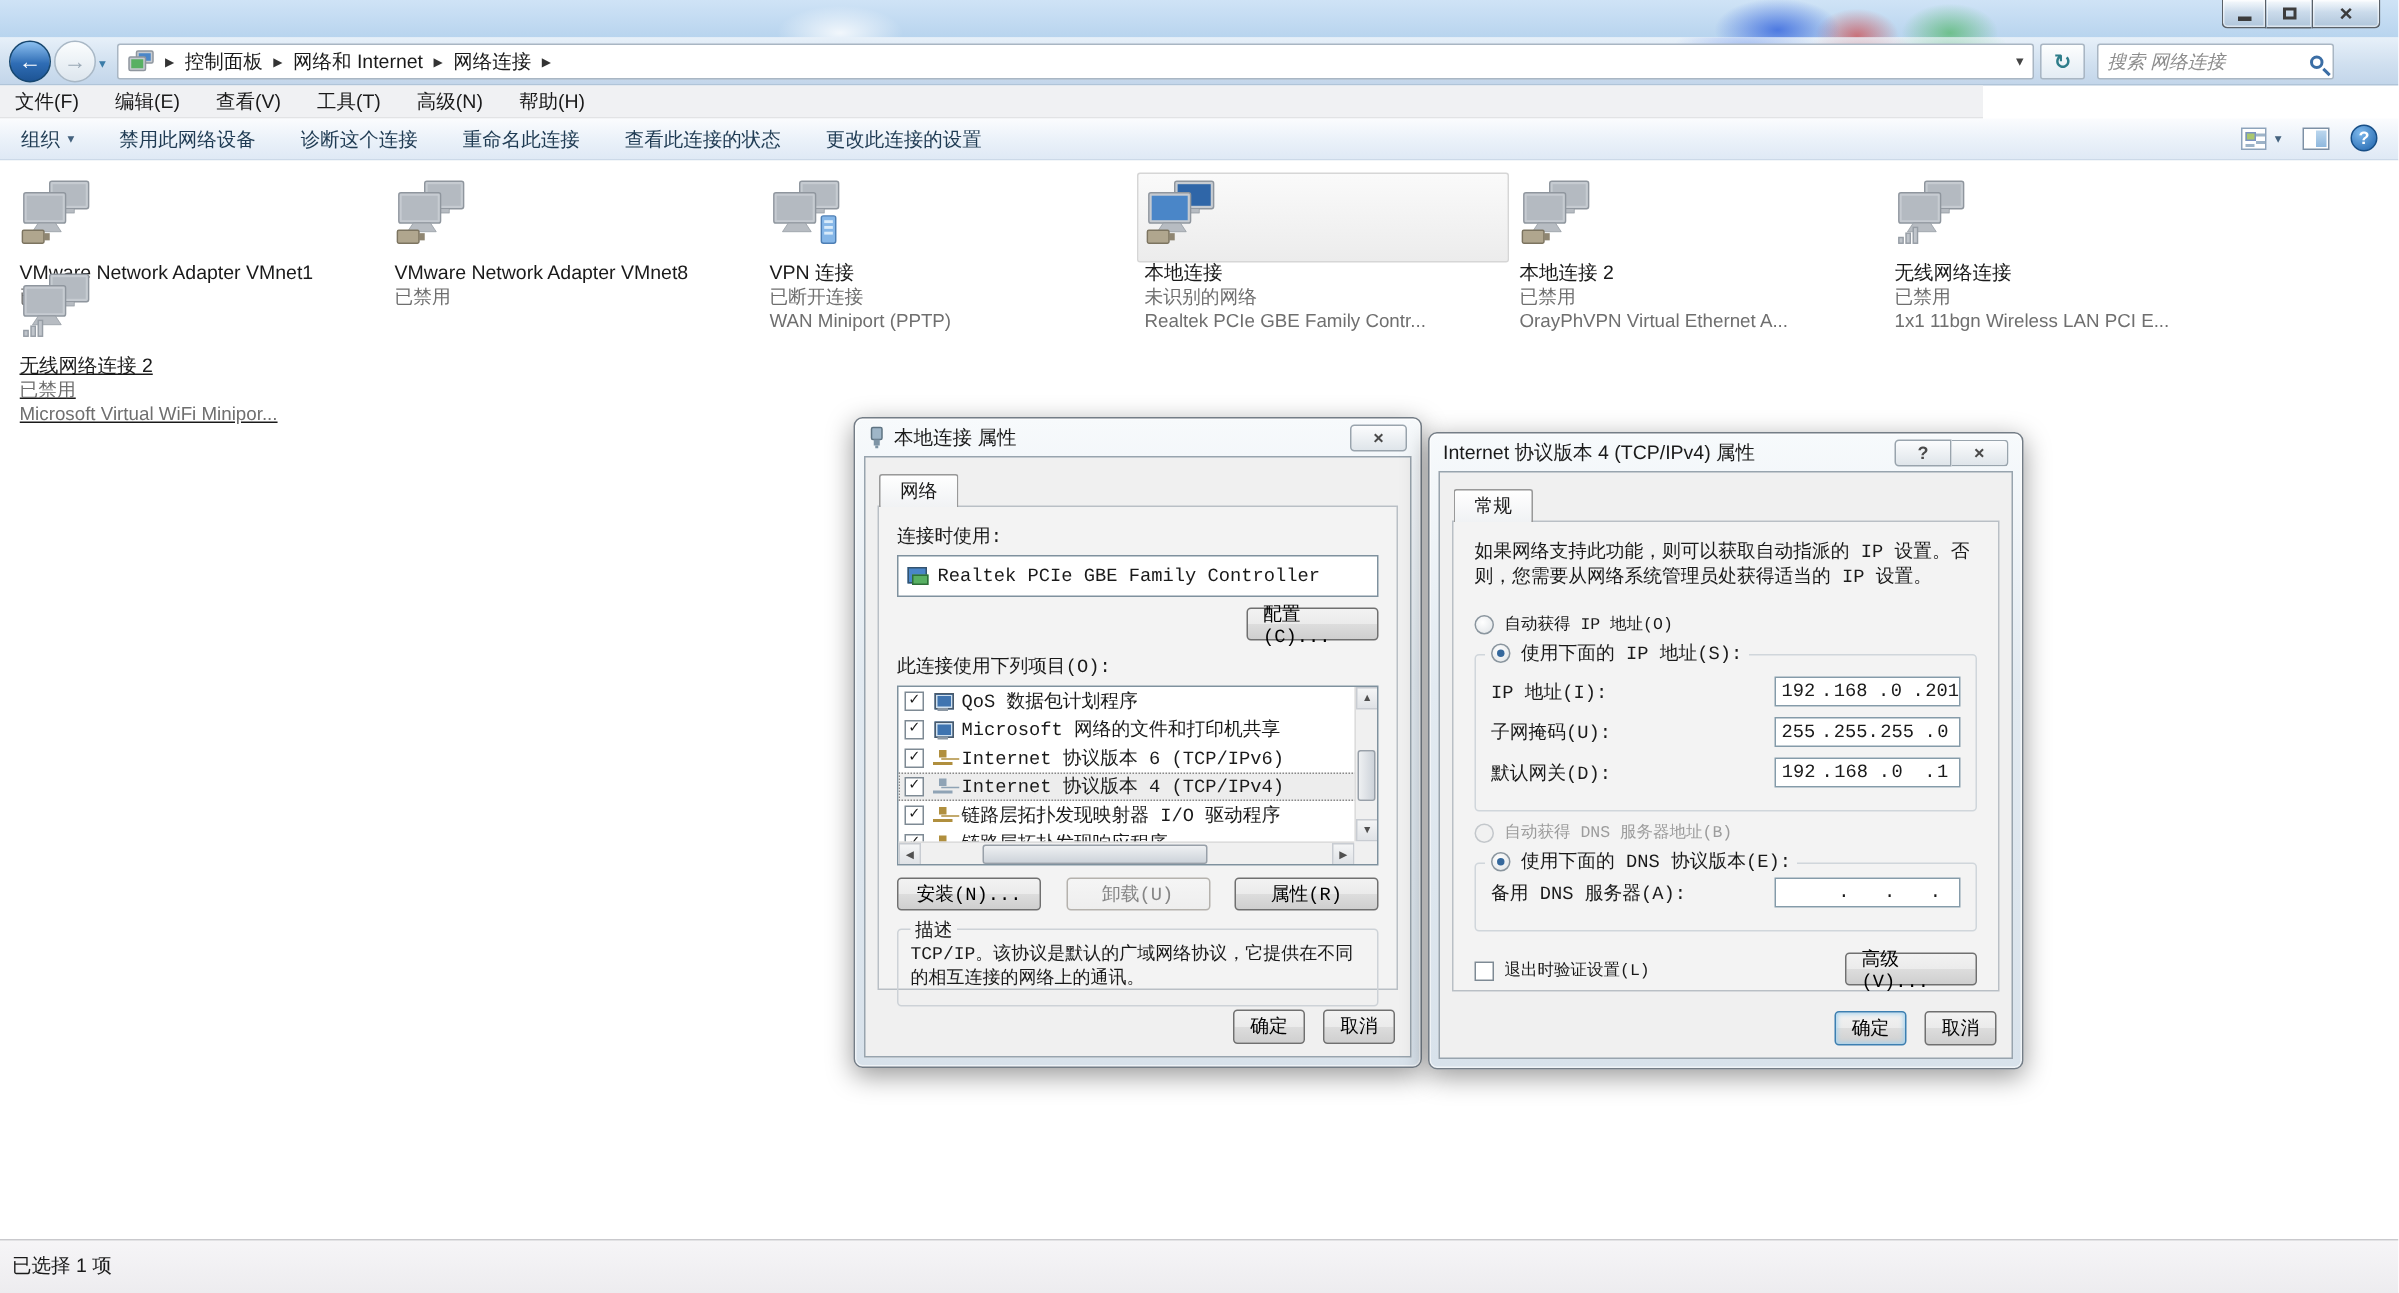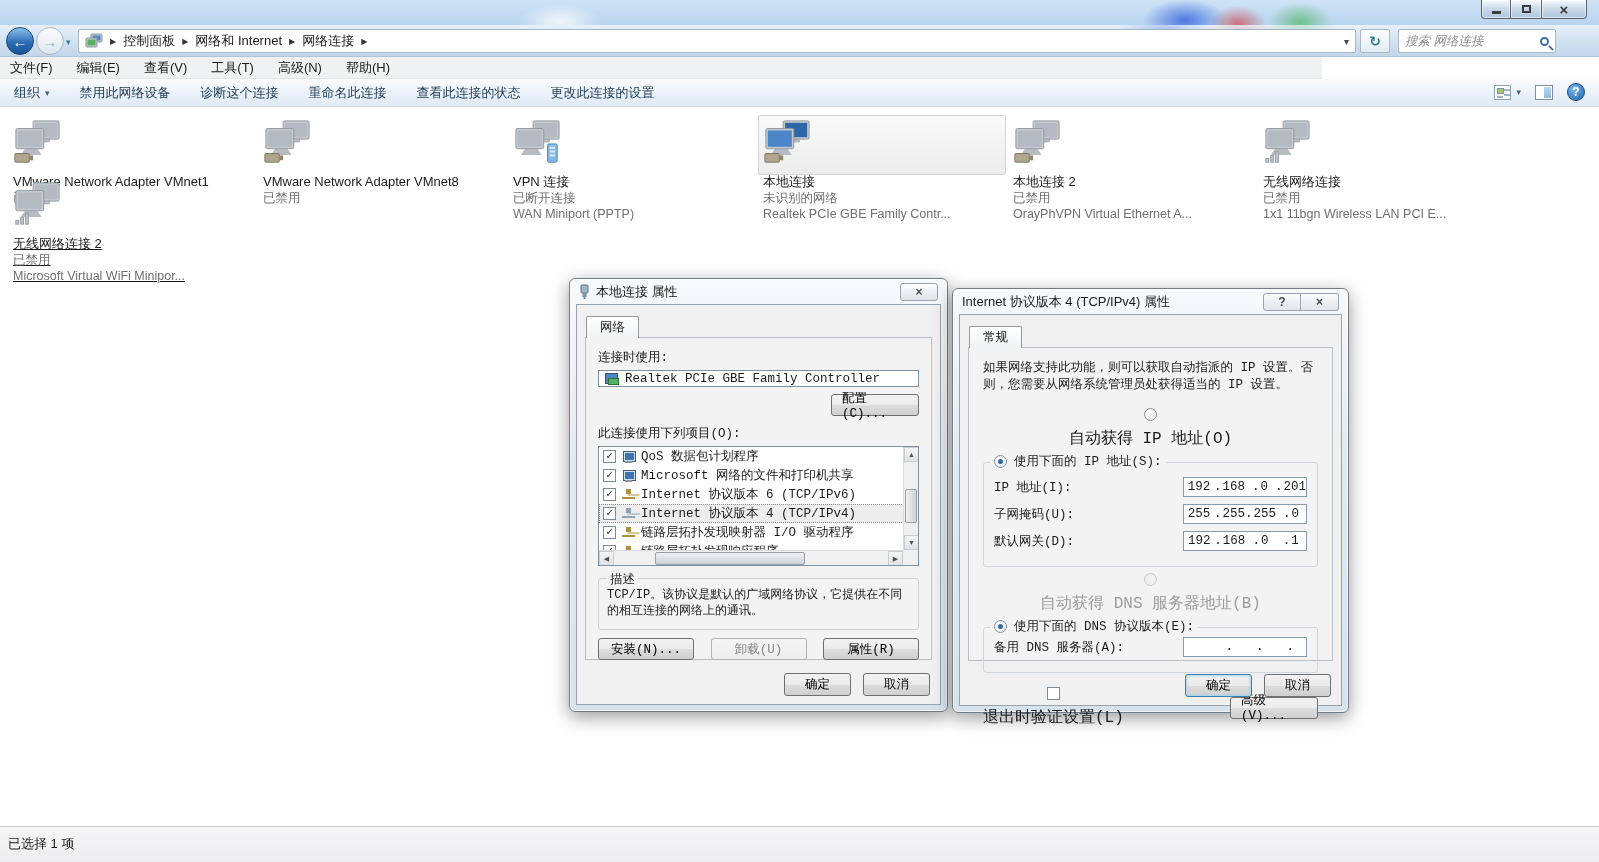--- a/index.html
+++ b/index.html
@@ -160,28 +160,28 @@
     background:linear-gradient(180deg,#ffffff,#f0f2f4); border:1px solid #999; border-bottom:none;
     border-radius:2px 2px 0 0; display:flex; align-items:center; font-size:12.5px;
   }
   .tabpage { position:absolute; border:1px solid #b9bfc5; background:#f3f3f3; }
   .dlg-okrow { position:absolute; right:10px; bottom:8px; display:flex; gap:12px; }
   .btn {
     height:23px; border:1px solid #707070; border-radius:3px; padding:0 10px;
     background:linear-gradient(180deg,#f2f2f2,#ebebeb 50%,#dddddd 50%,#cfcfcf);
     display:flex; align-items:center; justify-content:center; font-size:12.5px; color:#000;
   }
-  .btn.w68 { width:67px; }
+  .btn.w68 { width:48px; }
   .btn.default { border-color:#3c7fb1; box-shadow:inset 0 0 3px 1px #a8d4ef; }
   .btn.disabled { color:#858585; border-color:#b5b2ad; background:linear-gradient(180deg,#f5f5f5,#eeeeee); }
 
   
   .lbl { font-size:12.5px; margin-bottom:4px; }
   #adapterbox {
-    height:17px; background:#fff; border:1px solid #7f919e; display:flex; align-items:center; gap:7px; padding:0 6px;
+    height:28px; background:#fff; border:1px solid #7f919e; display:flex; align-items:center; gap:7px; padding:0 6px;
     font-size:12.5px;
   }
   .nic-ico { width:13px; height:12px; position:relative; flex:none; }
   .nic-ico::before { content:""; position:absolute; left:0; top:0; width:11px; height:9px; background:#4a86c8; border:1px solid #33536f; }
   .nic-ico::after { content:""; position:absolute; left:3px; bottom:0; width:9px; height:5px; background:#58b063; border:1px solid #2f6f3a; }
   #cfgrow { display:flex; justify-content:flex-end; margin:7px 0 9px; }
   #listbox { height:120px; background:#fff; border:1px solid #7f919e; position:relative; overflow:hidden; }
   .lrow { display:flex; align-items:center; gap:6px; height:19px; padding:0 4px; font-size:12.5px; white-space:nowrap; }
   .lrow.selected { background:#ededed; outline:1px dotted #8a8a8a; outline-offset:-1px; }
   .cb {
@@ -201,21 +201,21 @@
   .hthumb { margin:0 auto; align-self:center; width:150px; height:13px; border:1px solid #98a0a9; border-radius:2px; background:linear-gradient(180deg,#eef0f2,#cdd3da); }
   .corner { position:absolute; right:0; bottom:0; width:15px; height:15px; background:#f0f0f0; }
   #btnrow3 { display:flex; justify-content:space-between; margin-top:8px; }
   .btn.w96 { width:96px; height:22px; }
   #descbox { border:1px solid #cdd2d7; border-radius:3px; margin-top:12px; padding:8px 8px 10px; position:relative; }
   #descbox .cap { position:absolute; top:-8px; left:8px; background:#f3f3f3; padding:0 3px; font-size:12.5px; }
   #descbox .body { font-size:12px; line-height:16px; }
 
   
   .ipintro { font-size:12.5px; line-height:17px; margin-bottom:14px; }
-  .radiorow { display:flex; align-items:center; gap:7px; font-size:16px; margin:6px 0;flex-direction:column; }
+  .radiorow { display:flex; align-items:flex-end; gap:7px; font-size:11px; margin:6px 0; }
   .radio { width:13px; height:13px; border-radius:50%; border:1px solid #8a959e; background:radial-gradient(circle at 40% 35%,#ffffff,#dfe3e6); flex:none; position:relative; }
   .radio.checked::after { content:""; position:absolute; left:3px; top:3px; width:5px; height:5px; border-radius:50%; background:#35689c; }
   .radio.disabled { border-color:#c3c7cb; background:#f1f1f1; }
   .radiorow.disabled { color:#9c9c9c; }
   .groupbox { border:1px solid #d0d6db; border-radius:3px; padding:2px 10px 8px; margin:13px 0 6px; position:relative; }
   .grouplegend { position:absolute; top:-10px; left:6px; background:#f3f3f3; padding:0 4px; display:flex; align-items:center; gap:7px; font-size:12.5px; }
   .fieldrow { display:flex; align-items:center; justify-content:space-between; margin:7px 0; }
   .fieldrow .flabel { font-size:12.5px; }
   .ipbox { width:124px; height:20px; background:#fff; border:1px solid #859ba9; display:flex; align-items:center; font-size:12.5px; }
   .ipseg { flex:1; text-align:center; }
@@ -507,35 +507,35 @@
           <div class="scr-btn" style="position:absolute; bottom:0;">▼</div>
         </div>
         <div class="hscroll">
           <div class="scr-btn">◀</div>
           <div class="hthumb"></div>
           <div class="scr-btn" style="margin-left:auto;">▶</div>
         </div>
         <div class="corner"></div>
       </div>
 
+      <div id="btnrow3">
+        <div class="btn mono w96">
+            <span>安装(N)...</span>
+          </div>
+        <div class="btn mono w96 disabled">
+            <span>卸载(U)</span>
+          </div>
+        <div class="btn mono w96">
+            <span>属性(R)</span>
+          </div>
+      </div>
+
       <div id="descbox">
         <span class="cap mono">描述</span>
         <div class="body mono">TCP/IP。该协议是默认的广域网络协议，它提供在不同的相互连接的网络上的通讯。</div>
-      </div>
-
-      <div id="btnrow3">
-        <div class="btn mono w96">
-            <span>安装(N)...</span>
-          </div>
-        <div class="btn mono w96 disabled">
-            <span>卸载(U)</span>
-          </div>
-        <div class="btn mono w96">
-            <span>属性(R)</span>
-          </div>
       </div>
     </div>
 
     <div class="dlg-okrow">
       <div class="btn w68">
           <span>确定</span>
         </div>
       <div class="btn w68">
           <span>取消</span>
         </div>

